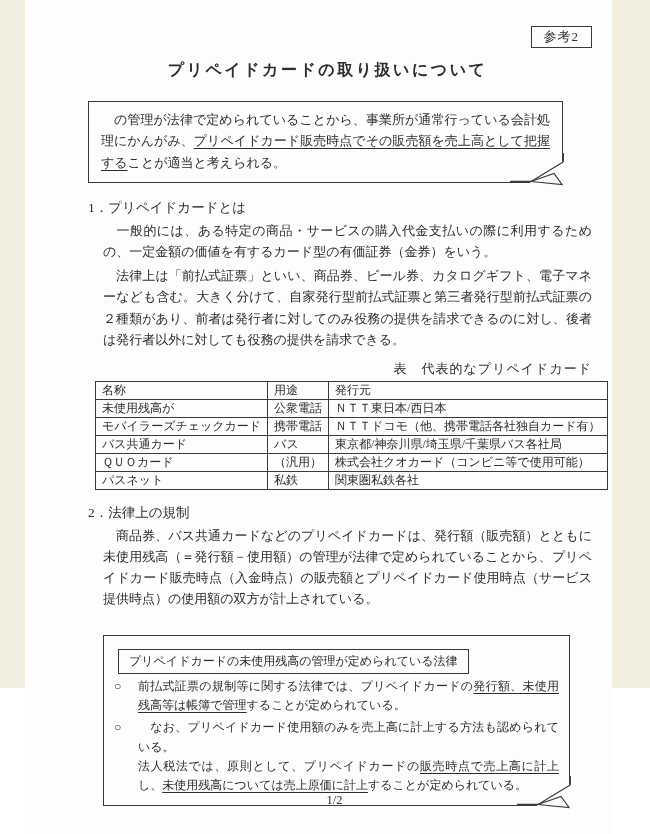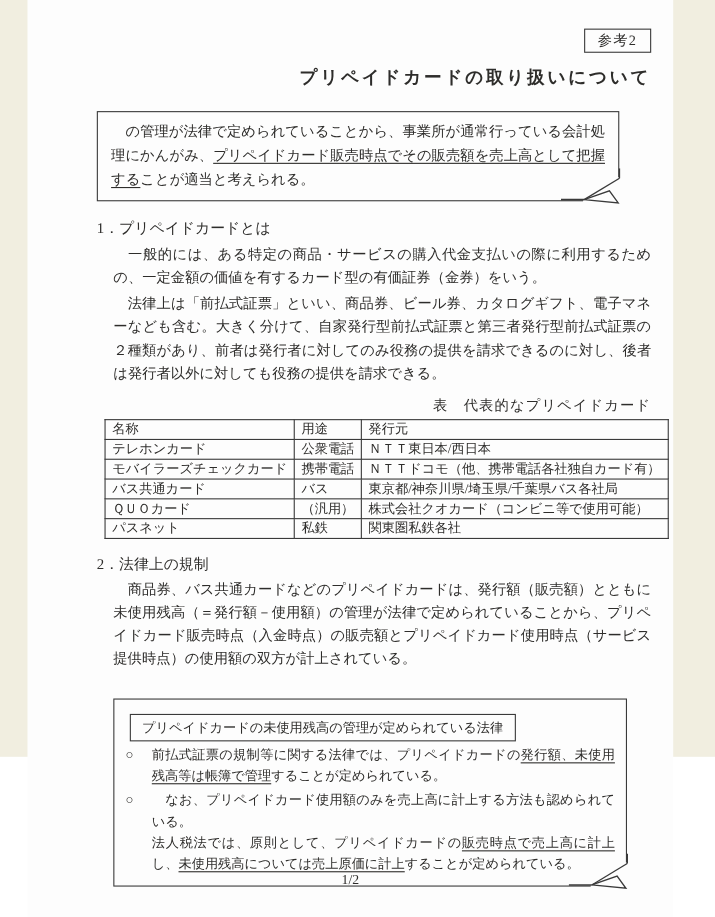--- a/index.html
+++ b/index.html
@@ -19,21 +19,21 @@
   }
   .content { padding:26px 20px 0 38px; }
 
   .ref-row { text-align:right; height:24px; }
   .ref-tag {
     display:inline-block; border:1.5px solid #3a3a3a;
     padding:1px 12px; font-size:13px; letter-spacing:1px;
   }
 
   .title {
-    text-align:right; font-size:16px; font-weight:bold;
+    text-align:center; font-size:16px; font-weight:bold;
     letter-spacing:2.5px; margin:10px 0 0 0;
   }
 
   .box { position:relative; border:1.5px solid #3a3a3a; background:#fdfdfd; }
   .dogear { position:absolute; right:-1.5px; bottom:-5px; width:54px; height:34px; }
 
   .summary-box { margin:20px 29px 0 25px; padding:7px 12px 9px 12px; font-size:13px; line-height:1.65; }
   .summary-box p { margin:0; text-align:justify; }
 
   .u { text-decoration:underline; text-underline-offset:3px; text-decoration-thickness:1px; }
@@ -55,21 +55,21 @@
     display:inline-block; margin-top:-12px; margin-left:4px;
     background:#fdfdfd; border:1.5px solid #3a3a3a;
     padding:2px 10px; font-size:12px;
   }
   .law-item { display:flex; margin-top:3px; }
   .law-marker { width:24px; flex:none; }
   .law-text { flex:1; }
   .law-text p { margin:0; text-align:justify; }
 
   .page-number {
-    position:absolute; bottom:26px; left:0; width:100%;
+    position:absolute; bottom:26px; left:16px; width:100%;
     text-align:center; font-size:12.5px;
   }
 </style>
 </head>
 <body>
 
 <div class="canvas">
   <div class="page">
     <div class="content">
 
@@ -100,21 +100,21 @@
       <table class="ptable">
         <thead>
           <tr>
             <th class="col-name">名称</th>
             <th class="col-use">用途</th>
             <th class="col-issuer">発行元</th>
           </tr>
         </thead>
         <tbody>
           <tr>
-            <td>テレホンカード</td>
+            <td>未使用残高が</td>
             <td>公衆電話</td>
             <td>ＮＴＴ東日本/西日本</td>
           </tr>
           <tr>
             <td>モバイラーズチェックカード</td>
             <td>携帯電話</td>
             <td>ＮＴＴドコモ（他、携帯電話各社独自カード有）</td>
           </tr>
           <tr>
             <td>バス共通カード</td>

